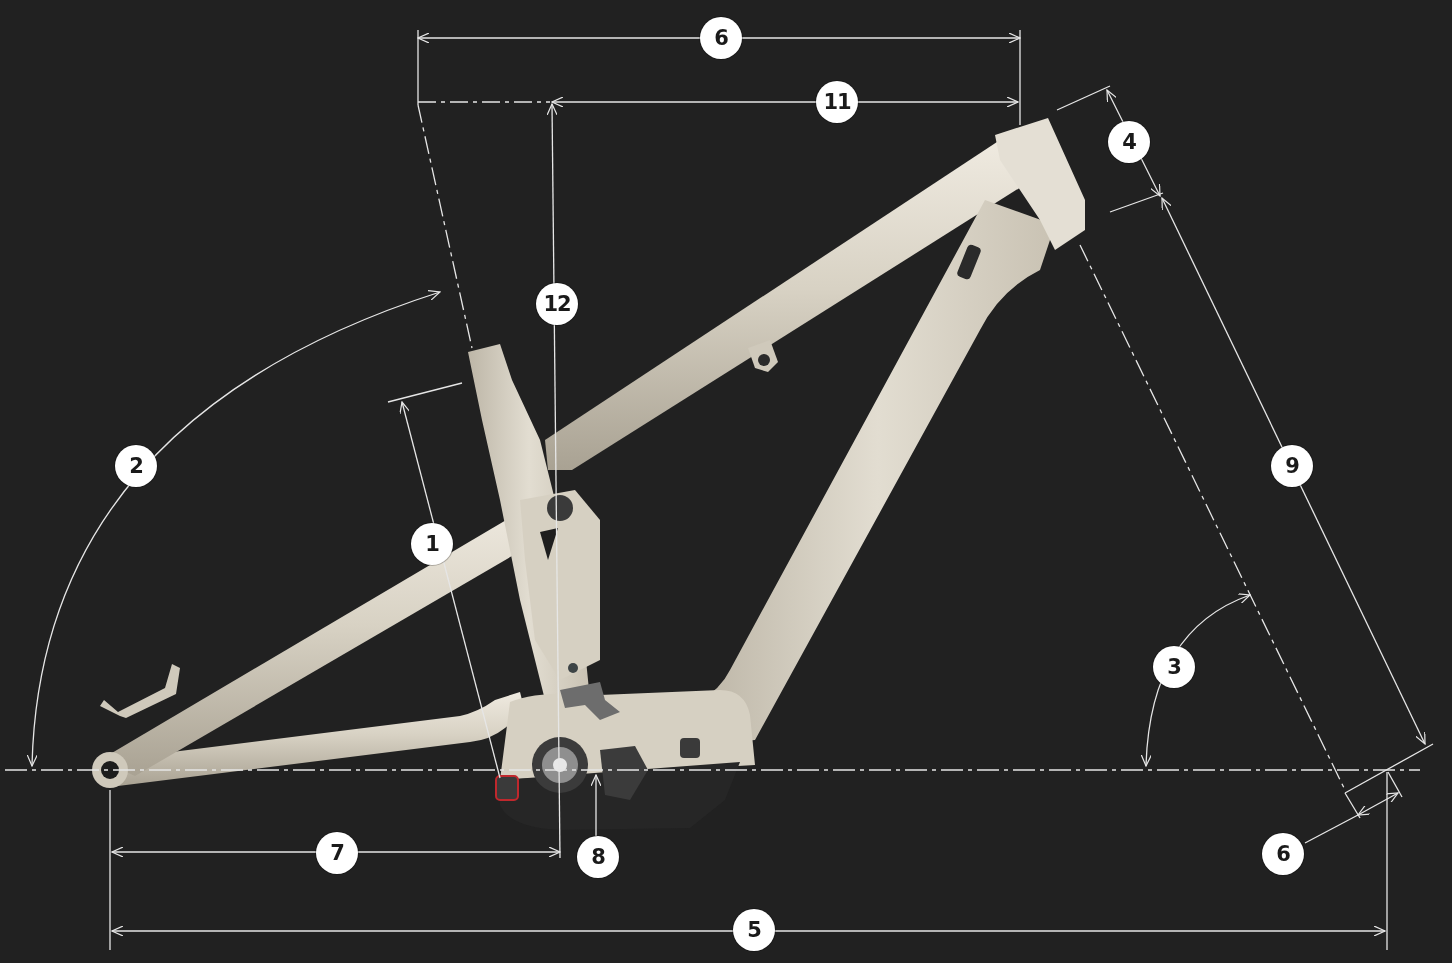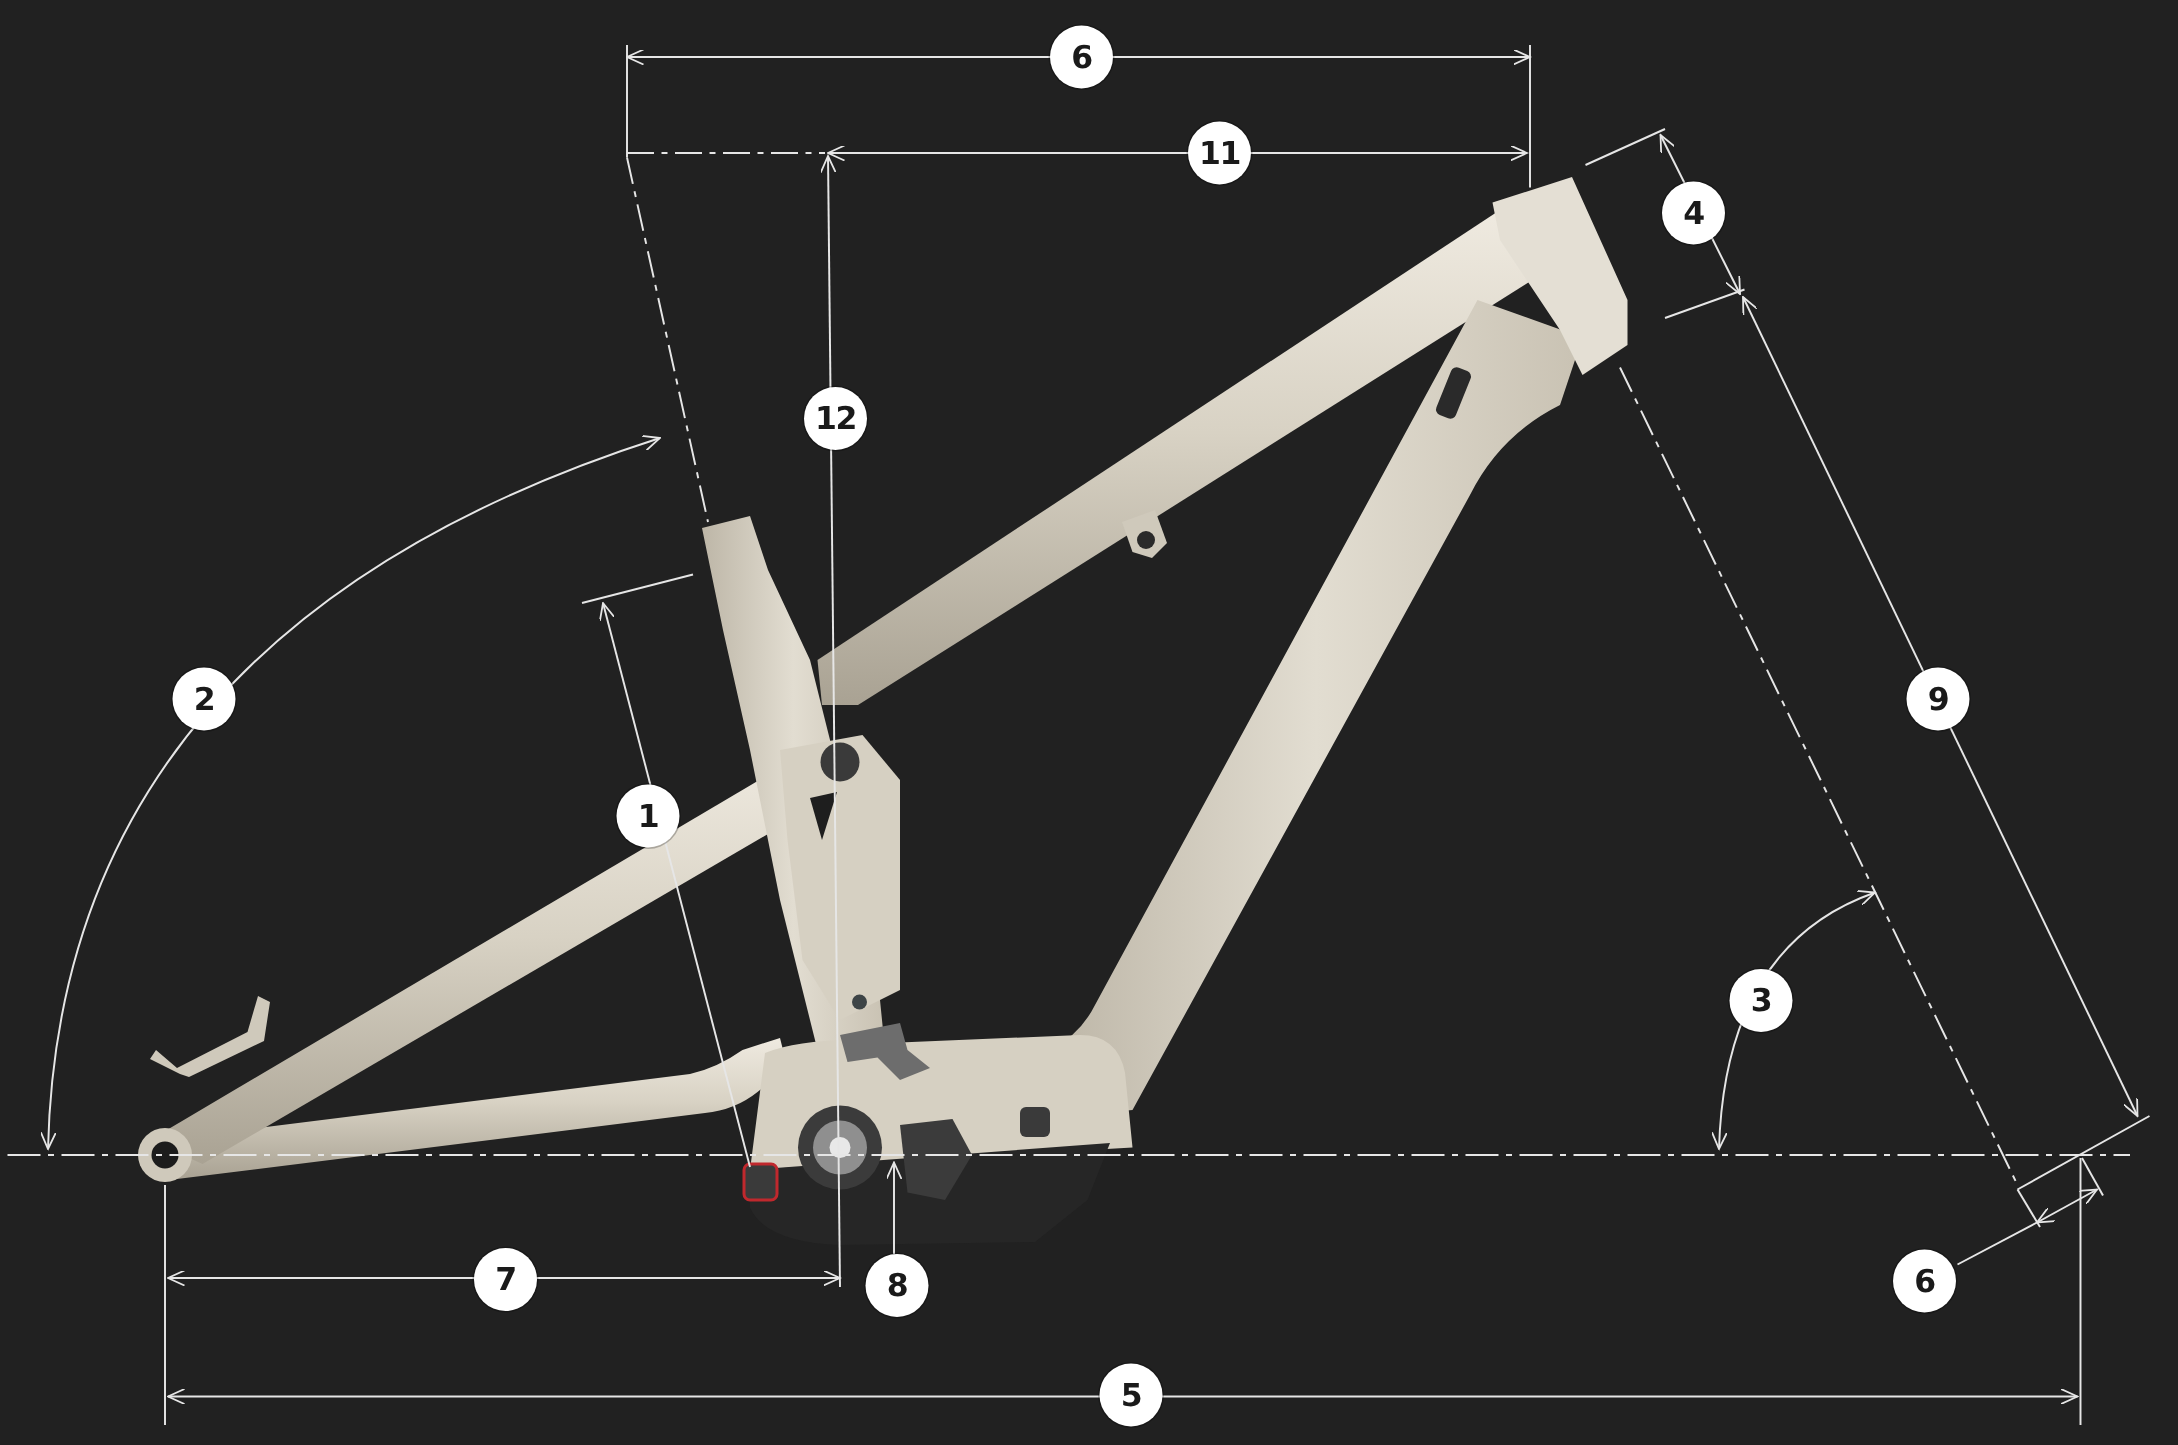--- a/index.html
+++ b/index.html
@@ -122,15 +122,15 @@
   <div class="badge" style="left:432px;top:544px;">1</div>
   <div class="badge" style="left:136px;top:466px;">2</div>
   <div class="badge" style="left:1174px;top:667px;">3</div>
   <div class="badge" style="left:1129px;top:142px;">4</div>
   <div class="badge" style="left:754px;top:930px;">5</div>
   <div class="badge" style="left:721px;top:38px;">6</div>
   <div class="badge" style="left:337px;top:853px;">7</div>
   <div class="badge" style="left:598px;top:857px;">8</div>
   <div class="badge" style="left:1292px;top:466px;">9</div>
   <div class="badge" style="left:1283px;top:854px;">6</div>
-  <div class="badge" style="left:813px;top:102px;">11</div>
-  <div class="badge" style="left:557px;top:279px;">12</div>
+  <div class="badge" style="left:837px;top:102px;">11</div>
+  <div class="badge" style="left:557px;top:304px;">12</div>
 </div>
 
 </body></html>

